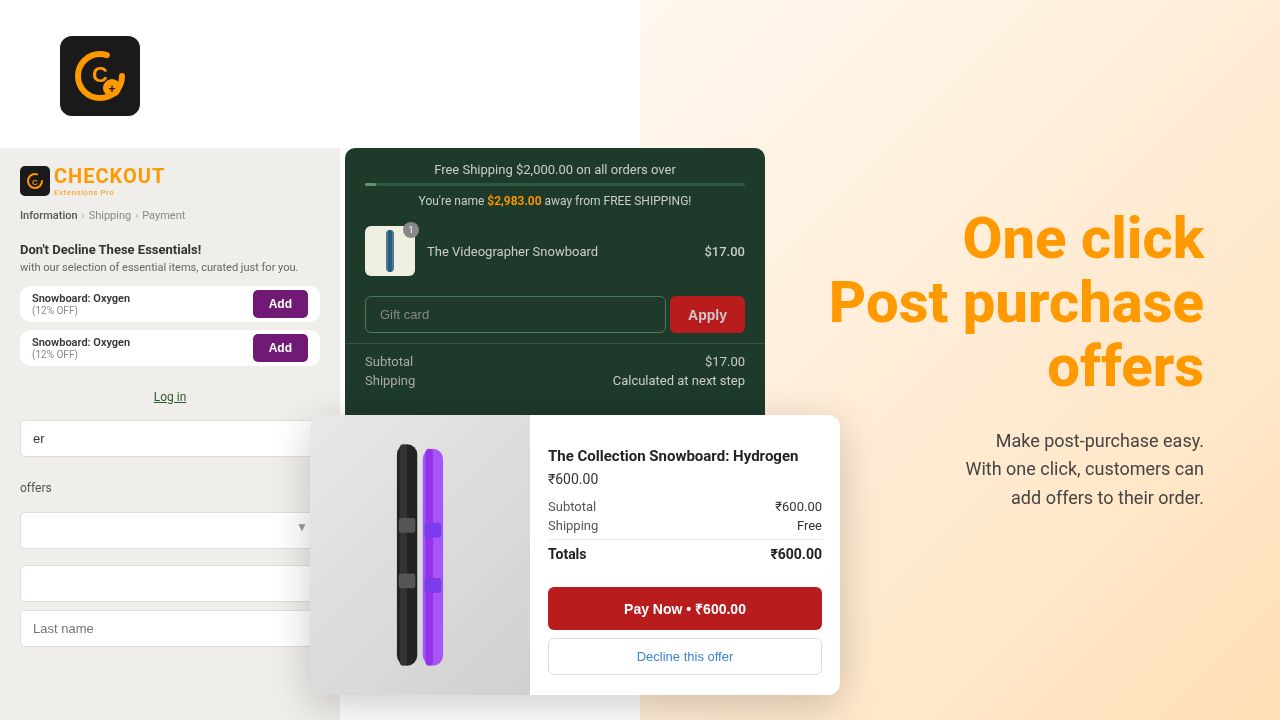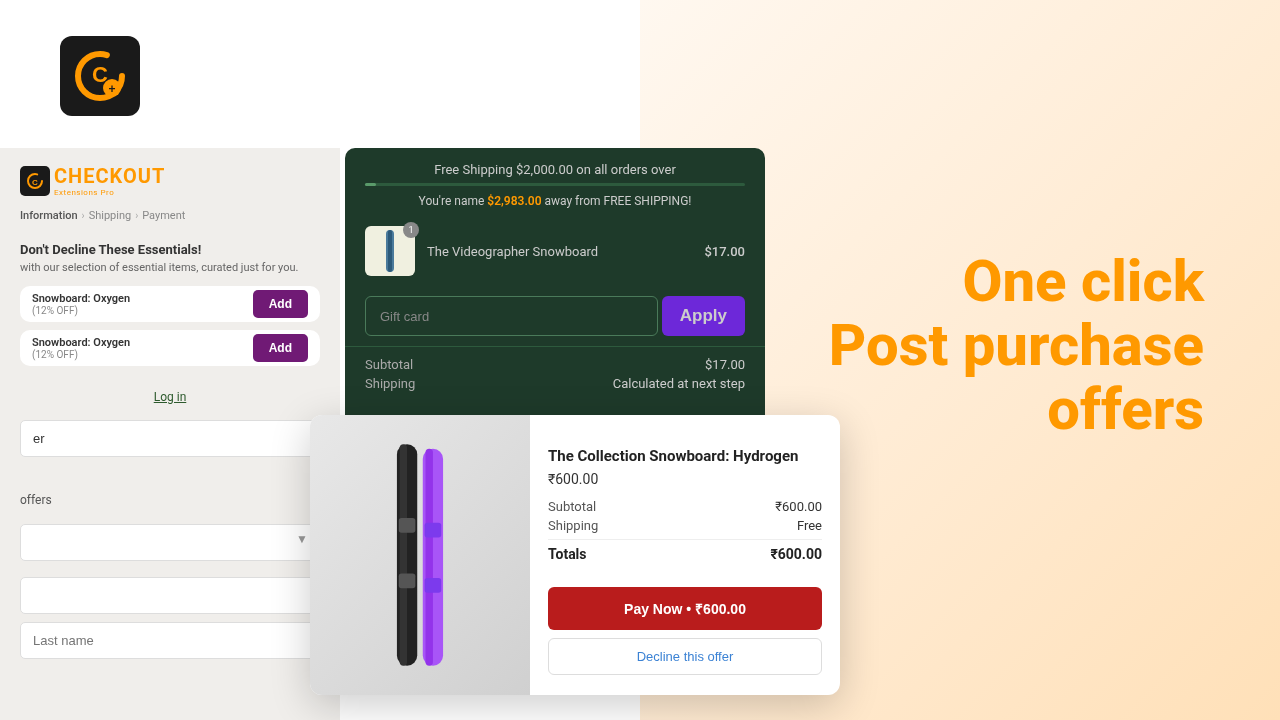--- a/index.html
+++ b/index.html
@@ -168,21 +168,21 @@
       padding: 8px 20px;
     }
     .form-field {
       width: 100%;
       background: #fff;
       border: 1px solid #ddd;
       border-radius: 5px;
       padding: 10px 12px;
       font-size: 13px;
       color: #333;
-      margin-bottom: 20px;
+      margin-bottom: 8px;
     }
 
     .offers-section {
       padding: 4px 20px;
     }
     .offers-label {
       font-size: 12px;
       color: #555;
     }
 
@@ -311,26 +311,26 @@
       border: 1px solid #4a7a5a;
       border-radius: 6px;
       padding: 10px 14px;
       font-size: 13px;
       color: #aaa;
     }
     .gift-card-input::placeholder {
       color: #888;
     }
     .apply-btn {
-      background: #6d28d9;
+      background: #b91c1c;
       color: #ccc;
       border: none;
       border-radius: 6px;
       padding: 10px 18px;
-      font-size: 17px;
+      font-size: 14px;
       font-weight: 600;
       cursor: pointer;
     }
 
     .cart-totals {
       padding: 10px 20px;
       border-top: 1px solid #2d5a3d;
     }
     .cart-total-row {
       display: flex;
@@ -670,13 +670,18 @@
   </div>
 
 </div>
 
 <div class="right-content">
   <div class="hero-title">
     <div>One click</div>
     <div>Post purchase</div>
     <div>offers</div>
   </div>
+  <div class="hero-subtitle">
+    <div>Make post-purchase easy.</div>
+    <div>With one click, customers can</div>
+    <div>add offers to their order.</div>
+  </div>
 </div>
 
 </body></html>

